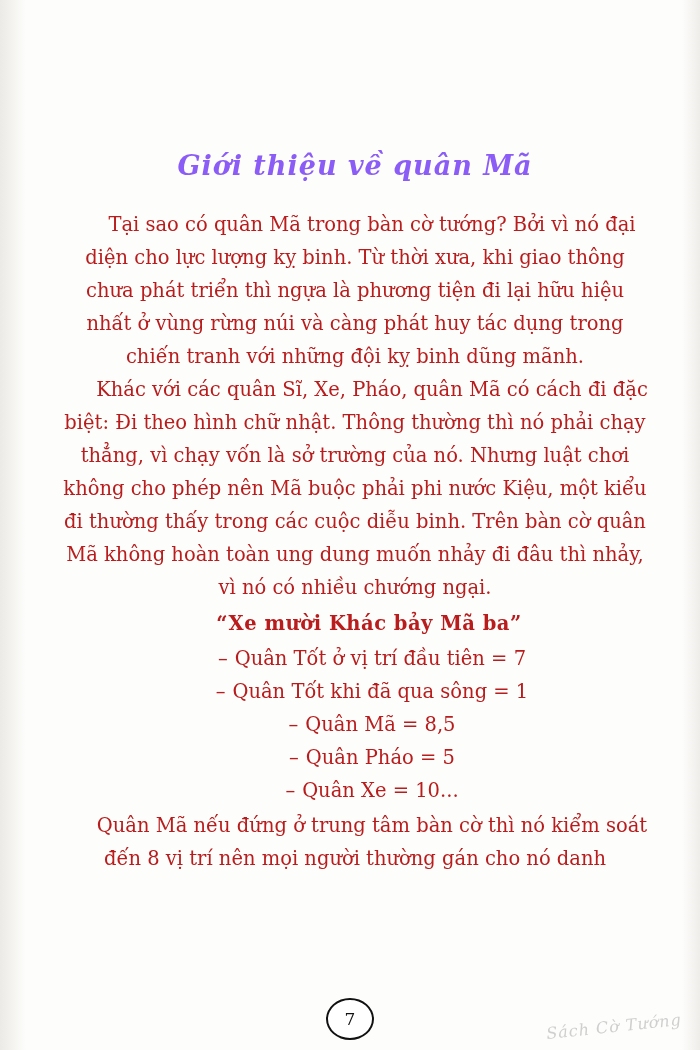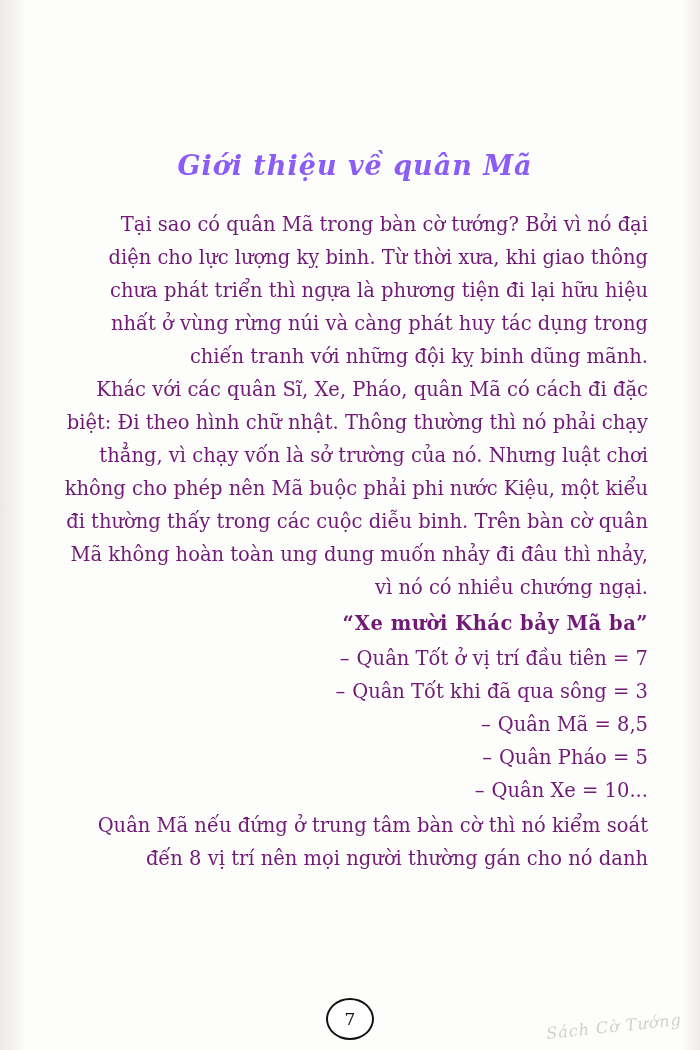--- a/index.html
+++ b/index.html
@@ -56,22 +56,22 @@
     letter-spacing: 1px;
     color: #8b5cf6;
     margin: 0 0 26px 0;
     line-height: 1.2;
   }
 
   .body-text {
     font-family: "DejaVu Serif", serif;
     font-size: 19.5px;
     line-height: 33px;
-    color: #701a75;
-    text-align: right;
+    color: #b91c1c;
+    text-align: center;
   }
 
   .para {
     margin: 0 0 0 0;
     text-indent: 34px;
   }
 
   .heading-inline {
     text-indent: 28px;
     font-weight: bold;
@@ -158,21 +158,21 @@
       <p class="para">Khác với các quân Sĩ, Xe, Pháo, quân Mã có cách đi đặc biệt: Đi theo hình chữ nhật. Thông thường thì nó phải chạy thẳng, vì chạy vốn là sở trường của nó. Nhưng luật chơi không cho phép nên Mã buộc phải phi nước Kiệu, một kiểu đi thường thấy trong các cuộc diễu binh. Trên bàn cờ quân Mã không hoàn toàn ung dung muốn nhảy đi đâu thì nhảy, vì nó có nhiều chướng ngại.</p>
 
       <p class="quote-line">“Xe mười  Khác bảy  Mã ba”</p>
 
 
       <ul class="bullet-list">
         <li>
           <span class="dash">–</span><span>Quân Tốt ở vị trí đầu tiên = 7</span>
         </li>
         <li>
-          <span class="dash">–</span><span>Quân Tốt khi đã qua sông = 3</span>
+          <span class="dash">–</span><span>Quân Tốt khi đã qua sông = 1</span>
         </li>
         <li>
           <span class="dash">–</span><span>Quân Mã = 8,5</span>
         </li>
         <li>
           <span class="dash">–</span><span>Quân Pháo = 5</span>
         </li>
         <li>
           <span class="dash">–</span><span>Quân Xe = 10...</span>
         </li>

